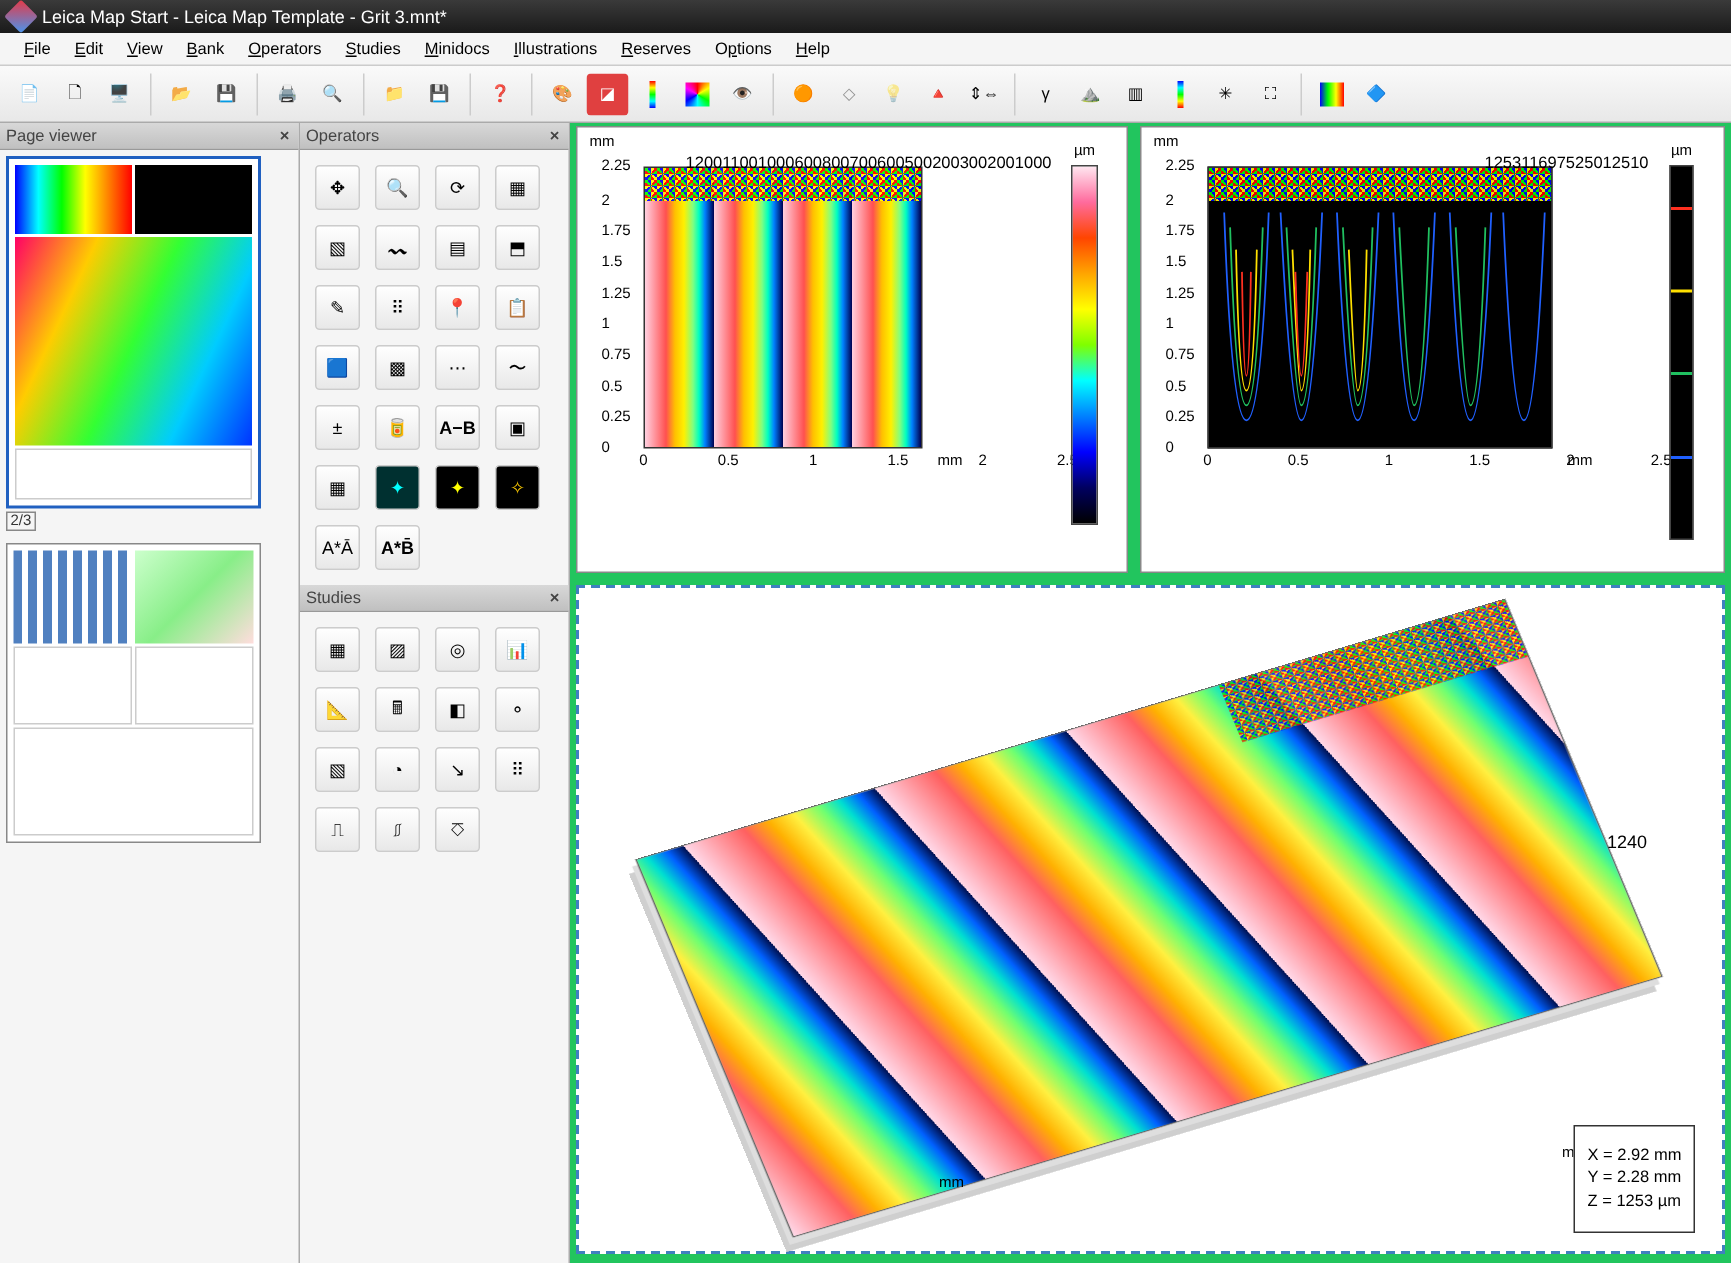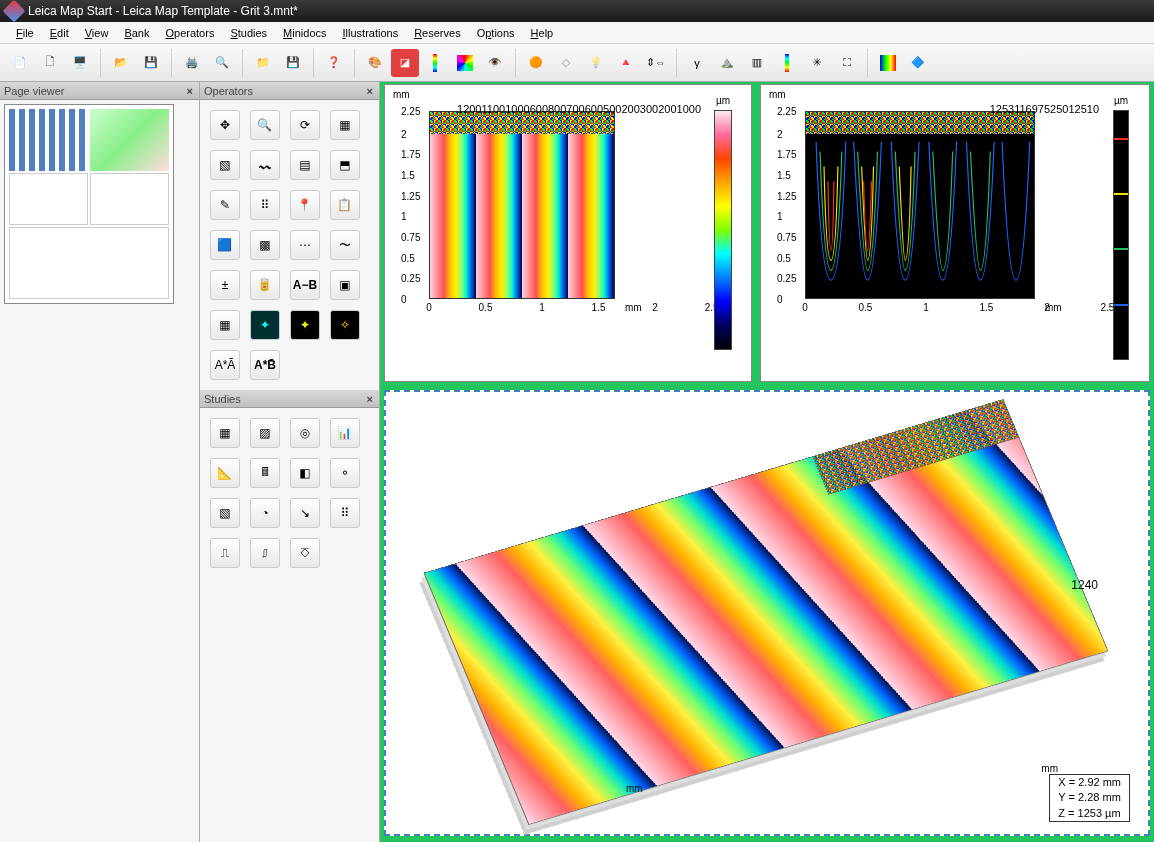--- a/index.html
+++ b/index.html
@@ -49,22 +49,22 @@
 .cb-discrete { width: 16px; height: 250px; background: #000; border: 1px solid #444; display: flex; flex-direction: column; }
 .cb-discrete div { flex: 1; }
 
 .axis-label { font-size: 10px; position: absolute; }
 .plot-area { position: relative; margin-left: 36px; margin-top: 4px; }
 .plot-surface { width: 186px; height: 188px; border: 1px solid #333; position: relative; overflow: hidden; }
 .plot-contour { width: 230px; height: 188px; border: 1px solid #333; background: #000; position: relative; overflow: hidden; }
 .xtick { position: absolute; bottom: -14px; font-size: 10px; transform: translateX(-50%); }
 .ytick { position: absolute; left: -28px; font-size: 10px; transform: translateY(50%); }
 
-.info-box { position: absolute; right: 18px; bottom: 12px; border: 1px solid #333; background: white; padding: 0 8px; font-size: 12px; line-height: 1.4; }
-.z-label { position: absolute; right: 50px; top: 162px; font-size: 12px; margin-top: 24px; }
+.info-box { position: absolute; right: 18px; bottom: 12px; border: 1px solid #333; background: white; padding: 12px 8px; font-size: 12px; line-height: 1.4; }
+.z-label { position: absolute; right: 50px; top: 162px; font-size: 12px; }
 
 
 .th-grad { background: linear-gradient(90deg, #a08060, #c0a070); }
 .th-color { background: linear-gradient(90deg, #0000ff, #00ffff, #00ff00, #ffff00, #ff8000, #ff0000); }
 .th-plot { background: #fff; border: 1px solid #ccc; }
 .th-3d { background: linear-gradient(135deg, #8090a0, #607080); }
 .th-contour { background: #000; }
 .th-bar { background: repeating-linear-gradient(90deg, #5080c0 0, #5080c0 6px, white 6px, white 10px); }
 
 
@@ -154,20 +154,31 @@
 
 <div class="main-layout">
 
   <div class="panel page-viewer">
     <div class="panel-header">
       <span>Page viewer</span>
       <span class="close-x">×</span>
     </div>
     <div class="panel-body">
 
+      <div class="page-thumb-wrap">
+        <div class="page-thumb sel">
+          <div style="display:flex;gap:2px;height:46px">
+              <div class="th-color" style="flex:1"></div>
+              <div class="th-contour" style="flex:1"></div>
+            </div>
+          <div class="th-color" style="flex:1;background:linear-gradient(115deg,#f06,#fc0,#3f3,#0cf,#03f)"></div>
+          <div class="th-plot" style="height:34px"></div>
+        </div>
+        <span class="page-label">2/3</span>
+      </div>
 
       <div class="page-thumb-wrap">
         <div class="page-thumb" style="height:200px">
           <div style="display:flex;gap:2px;height:62px">
               <div class="th-bar" style="flex:1"></div>
               <div class="th-color" style="flex:1;background:linear-gradient(135deg,#cfc,#8e8,#fdd)"></div>
             </div>
           <div style="display:flex;gap:2px;height:52px">
               <div class="th-plot" style="flex:1"></div>
               <div class="th-plot" style="flex:1"></div>

